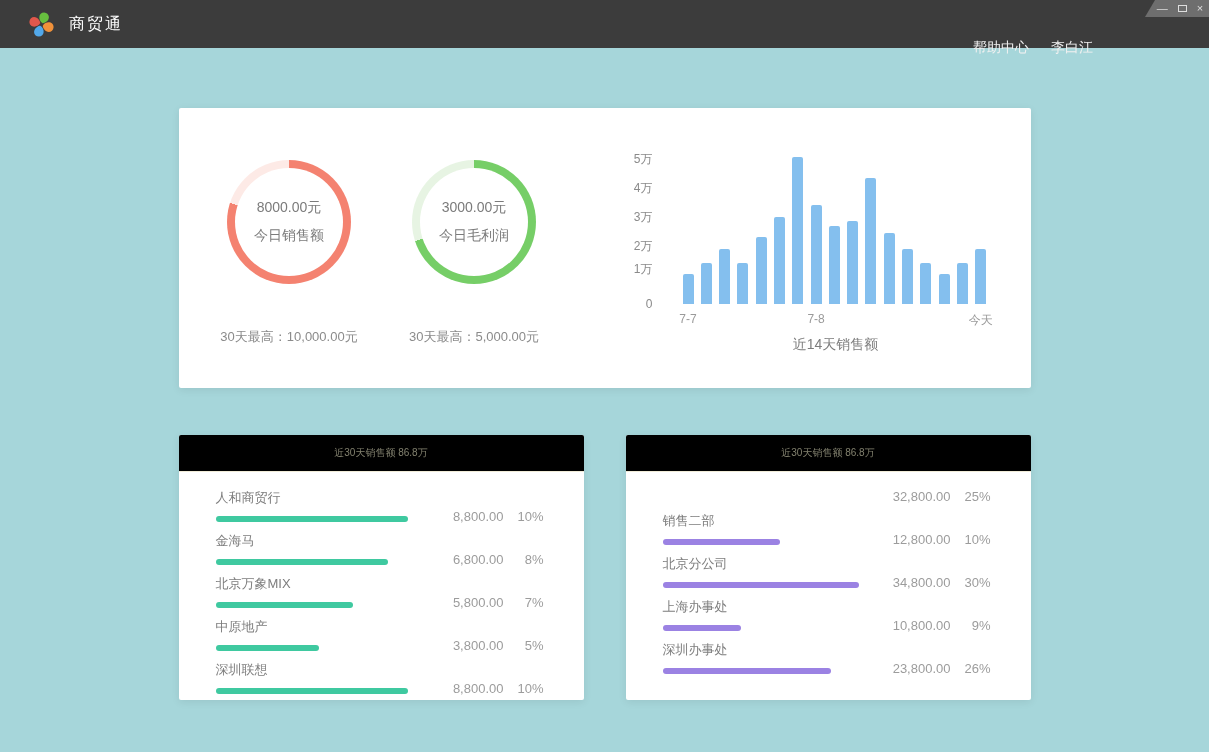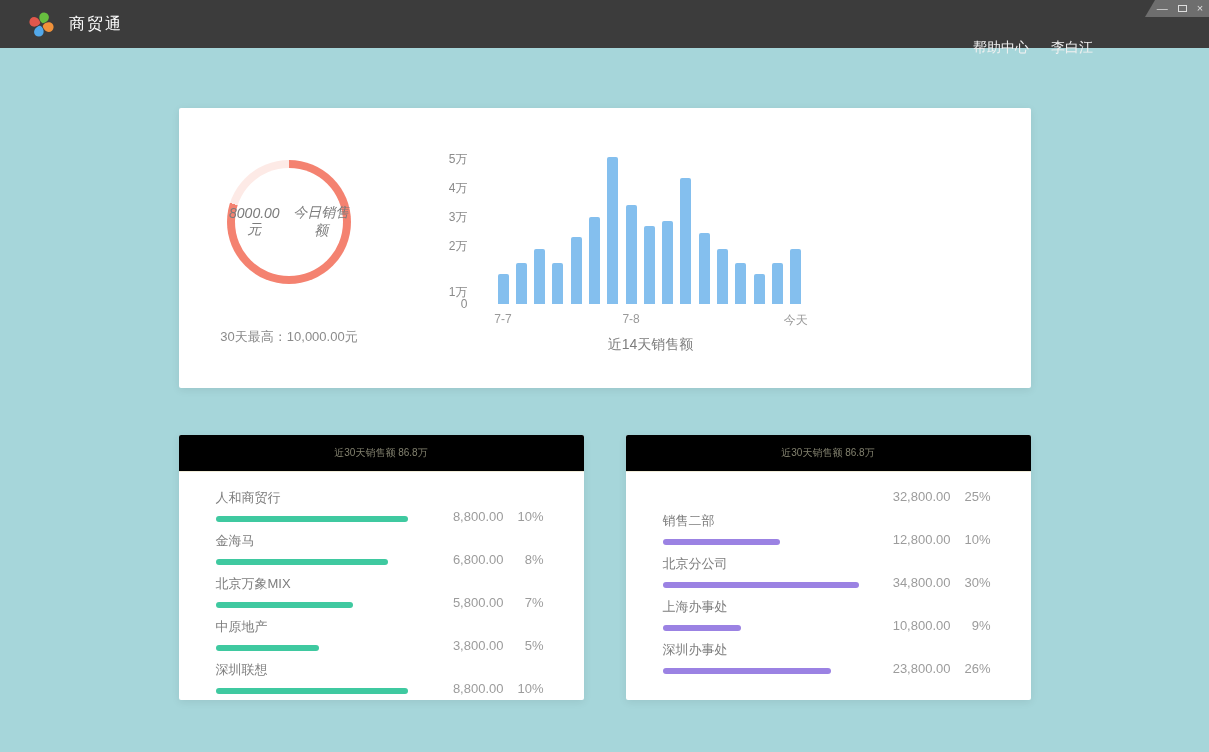--- a/index.html
+++ b/index.html
@@ -22,22 +22,22 @@
   
   .page { padding-top:60px; }
   .card { background:#ffffff; border-radius:2px; box-shadow:0 2px 8px rgba(0,0,0,0.08); }
   .top-card { width:852px; height:280px; margin:0 auto; display:flex; padding-left:18px; }
   .bottom-row { width:852px; margin:47px auto 0; display:flex; justify-content:space-between; }
 
   
   .donut-widget { width:185px; padding-top:52px; text-align:center; }
   .donut { width:124px; height:124px; border-radius:50%; margin:0 auto; position:relative; }
   .donut::after { content:""; position:absolute; inset:8px; background:#fff; border-radius:50%; }
-  .donut-center { position:absolute; inset:0; z-index:1; display:flex; flex-direction:row;
-                  align-items:center; justify-content:center; gap:10px;font-style:italic; }
+  .donut-center { position:absolute; inset:0; z-index:1; display:flex; flex-direction:column;
+                  align-items:center; justify-content:center; gap:10px; }
   .donut-center div { font-size:14px; color:#7b7b7b; }
   .donut-footer { margin-top:44px; font-size:13px; color:#8b8b8b; white-space:nowrap; }
 
   
   .chart-widget { flex:1; padding-top:36px; }
   .chart-box { position:relative; height:160px; margin-left:46px; }
   .y-axis { position:absolute; left:0; bottom:0; width:40px; height:160px; }
   .y-axis span { position:absolute; right:0; font-size:12px; color:#8a8a8a; line-height:16px; }
   .plot { position:absolute; left:70px; bottom:0; width:306px; height:160px;
           display:flex; align-items:flex-end; column-gap:7.3px; }
@@ -97,29 +97,38 @@
       <div class="donut-widget">
         <div class="donut" style="background: conic-gradient(rgb(244, 130, 112) 0%, rgb(244, 130, 112) 80%, rgb(253, 234, 230) 80%, rgb(253, 234, 230) 100%);">
           <div class="donut-center">
             <div>8000.00元</div>
             <div>今日销售额</div>
           </div>
         </div>
         <div class="donut-footer">30天最高：10,000.00元</div>
       </div>
 
+      <div class="donut-widget">
+        <div class="donut" style="background: conic-gradient(rgb(118, 206, 103) 0%, rgb(118, 206, 103) 70%, rgb(231, 244, 227) 70%, rgb(231, 244, 227) 100%);">
+          <div class="donut-center">
+            <div>3000.00元</div>
+            <div>今日毛利润</div>
+          </div>
+        </div>
+        <div class="donut-footer">30天最高：5,000.00元</div>
+      </div>
 
       <div class="chart-widget">
         <div class="chart-box">
           <div class="y-axis">
               <span style="bottom: 137.5px;">5万</span>
               <span style="bottom: 108.4px;">4万</span>
               <span style="bottom: 79.3px;">3万</span>
               <span style="bottom: 50.2px;">2万</span>
-              <span style="bottom: 4px;">1万</span>
+              <span style="bottom: 27px;">1万</span>
               <span style="bottom: -8px;">0</span>
             </div>
           <div class="plot">
               <div class="bar" style="height: 30.5px; background: rgb(132, 191, 238);"></div>
               <div class="bar" style="height: 40.7px; background: rgb(132, 191, 238);"></div>
               <div class="bar" style="height: 55.3px; background: rgb(132, 191, 238);"></div>
               <div class="bar" style="height: 40.7px; background: rgb(132, 191, 238);"></div>
               <div class="bar" style="height: 66.9px; background: rgb(132, 191, 238);"></div>
               <div class="bar" style="height: 87.3px; background: rgb(132, 191, 238);"></div>
               <div class="bar" style="height: 146.9px; background: rgb(132, 191, 238);"></div>

